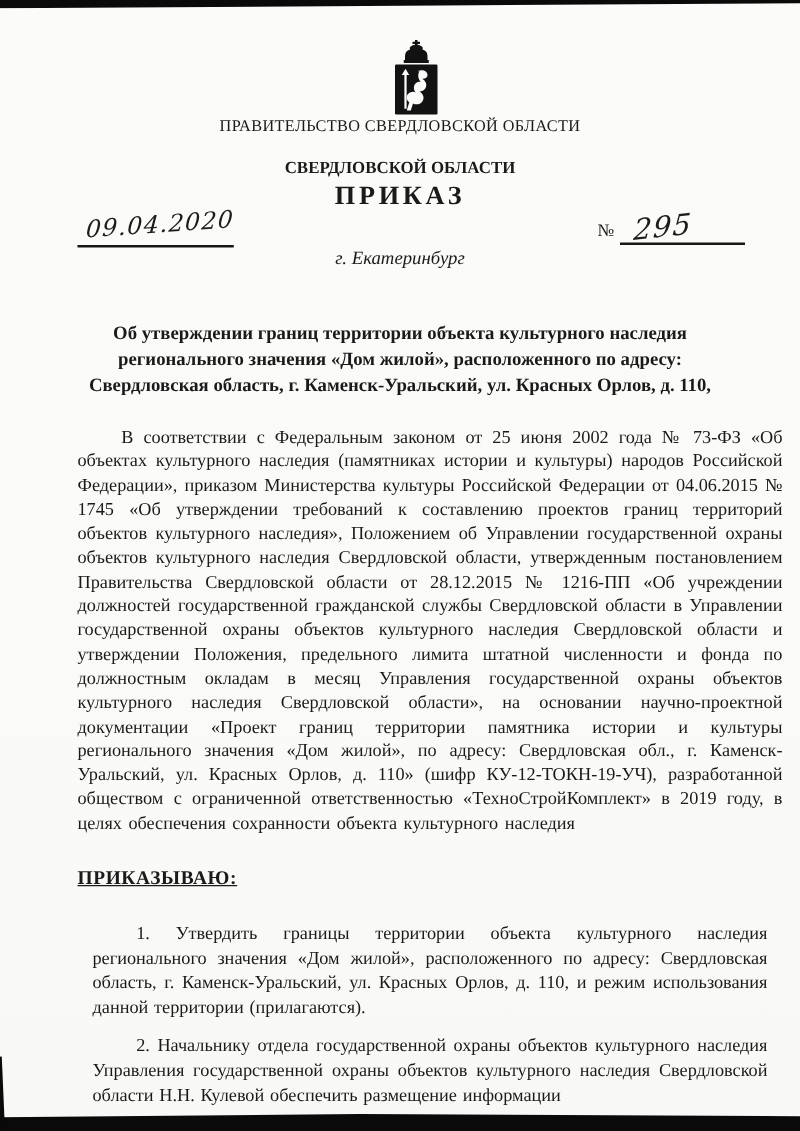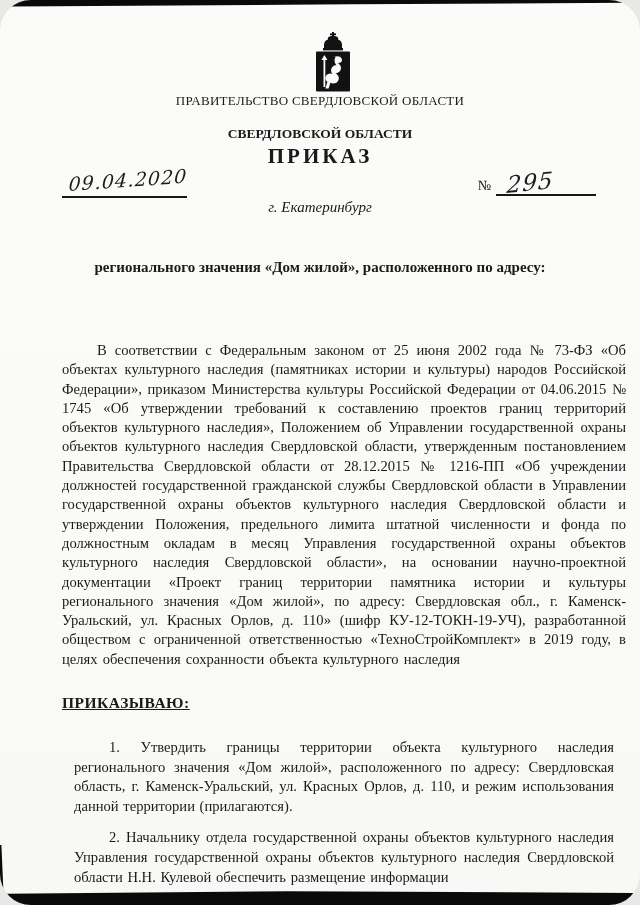--- a/index.html
+++ b/index.html
@@ -7,21 +7,20 @@
     width: 640px; height: 905px;
     font-family: "Liberation Serif", serif;
     background: #e8e8e6;
   }
   .page {
     position: relative;
     width: 640px; height: 905px;
     background: linear-gradient(180deg, #fbfbf9 0%, #fafaf8 60%, #f8f8f6 100%);
     overflow: hidden;
     color: #1a1a1a;
-    border-radius: 31px;
   }
   
   .scan-bar-top {
     position: absolute; top: 0; left: 0; width: 640px; height: 7px;
     background: #0a0a0a;
     clip-path: polygon(0 0, 100% 0, 100% 38%, 55% 62%, 0 95%);
   }
   .scan-bar-bottom {
     position: absolute; left: 0; top: 890px; width: 640px; height: 15px;
     background: #0a0a0a;
@@ -140,21 +139,23 @@
 
   <div class="number-field">
     <span class="no-label">№</span>
     <span class="num-line"></span>
     <span class="handwriting num-hw">295</span>
   </div>
 
   <div class="hline city-line">г. Екатеринбург</div>
 
   <div class="title-block">
+    <div>Об утверждении границ территории объекта культурного наследия</div>
     <div>регионального значения «Дом жилой», расположенного по адресу:</div>
+    <div>Свердловская область, г. Каменск-Уральский, ул. Красных Орлов, д. 110,</div>
   </div>
 
   <p class="preamble">В соответствии с Федеральным законом от 25 июня 2002 года № 73-ФЗ «Об объектах культурного наследия (памятниках истории и культуры) народов Российской Федерации», приказом Министерства культуры Российской Федерации от 04.06.2015 № 1745 «Об утверждении требований к составлению проектов границ территорий объектов культурного наследия», Положением об Управлении государственной охраны объектов культурного наследия Свердловской области, утвержденным постановлением Правительства Свердловской области от 28.12.2015 № 1216-ПП «Об учреждении должностей государственной гражданской службы Свердловской области в Управлении государственной охраны объектов культурного наследия Свердловской области и утверждении Положения, предельного лимита штатной численности и фонда по должностным окладам в месяц Управления государственной охраны объектов культурного наследия Свердловской области», на основании научно-проектной документации «Проект границ территории памятника истории и культуры регионального значения «Дом жилой», по адресу: Свердловская обл., г. Каменск-Уральский, ул. Красных Орлов, д. 110» (шифр КУ-12-ТОКН-19-УЧ), разработанной обществом с ограниченной ответственностью «ТехноСтройКомплект» в 2019 году, в целях обеспечения сохранности объекта культурного наследия</p>
 
   <p class="order-kw">ПРИКАЗЫВАЮ:</p>
 
   <div class="items">
     <p>1. Утвердить границы территории объекта культурного наследия регионального значения «Дом жилой», расположенного по адресу: Свердловская область, г. Каменск-Уральский, ул. Красных Орлов, д. 110, и режим использования данной территории (прилагаются).</p>
     <p>2. Начальнику отдела государственной охраны объектов культурного наследия Управления государственной охраны объектов культурного наследия Свердловской области Н.Н. Кулевой обеспечить размещение информации</p>
   </div>

